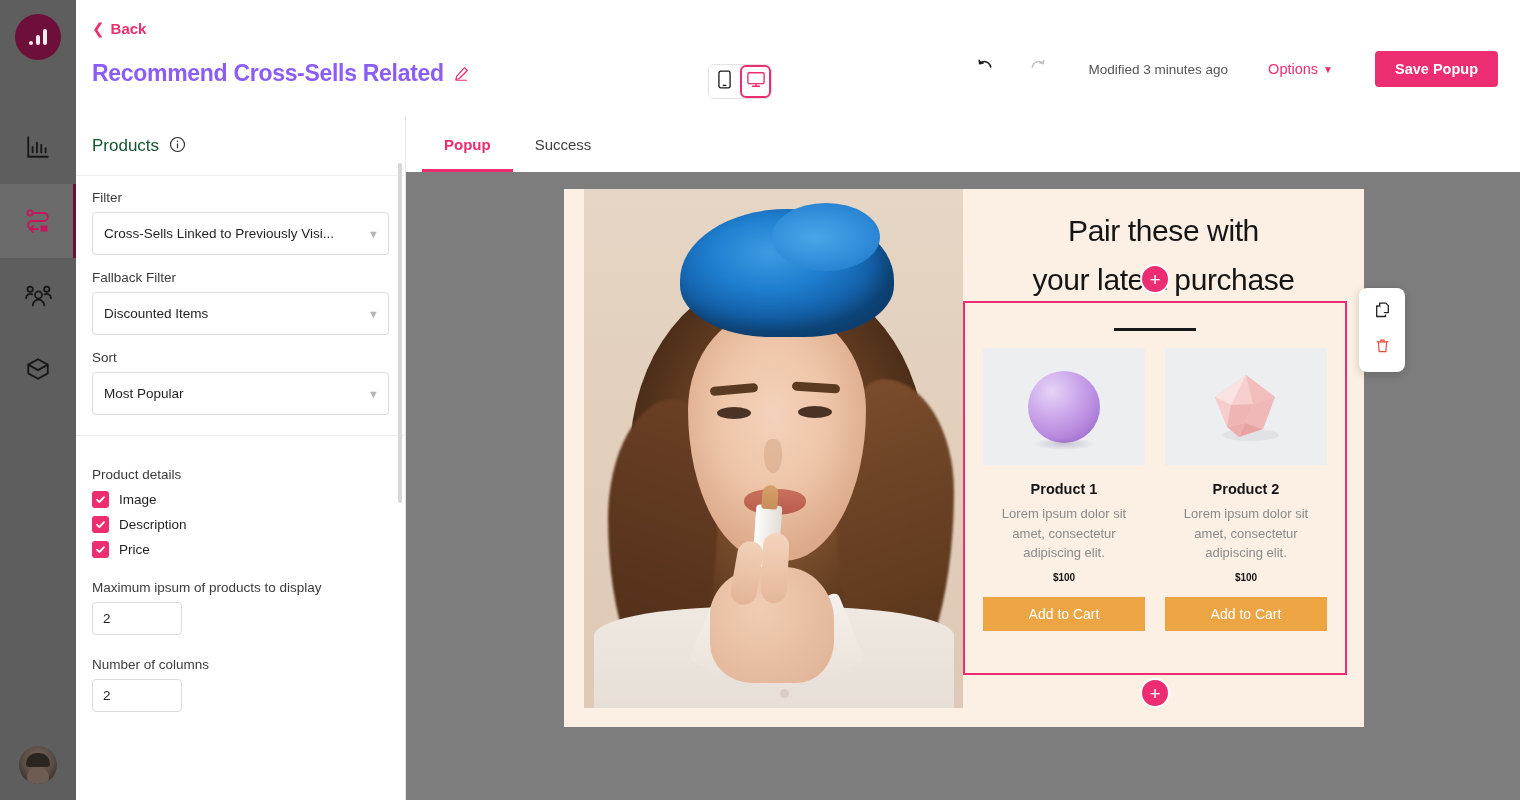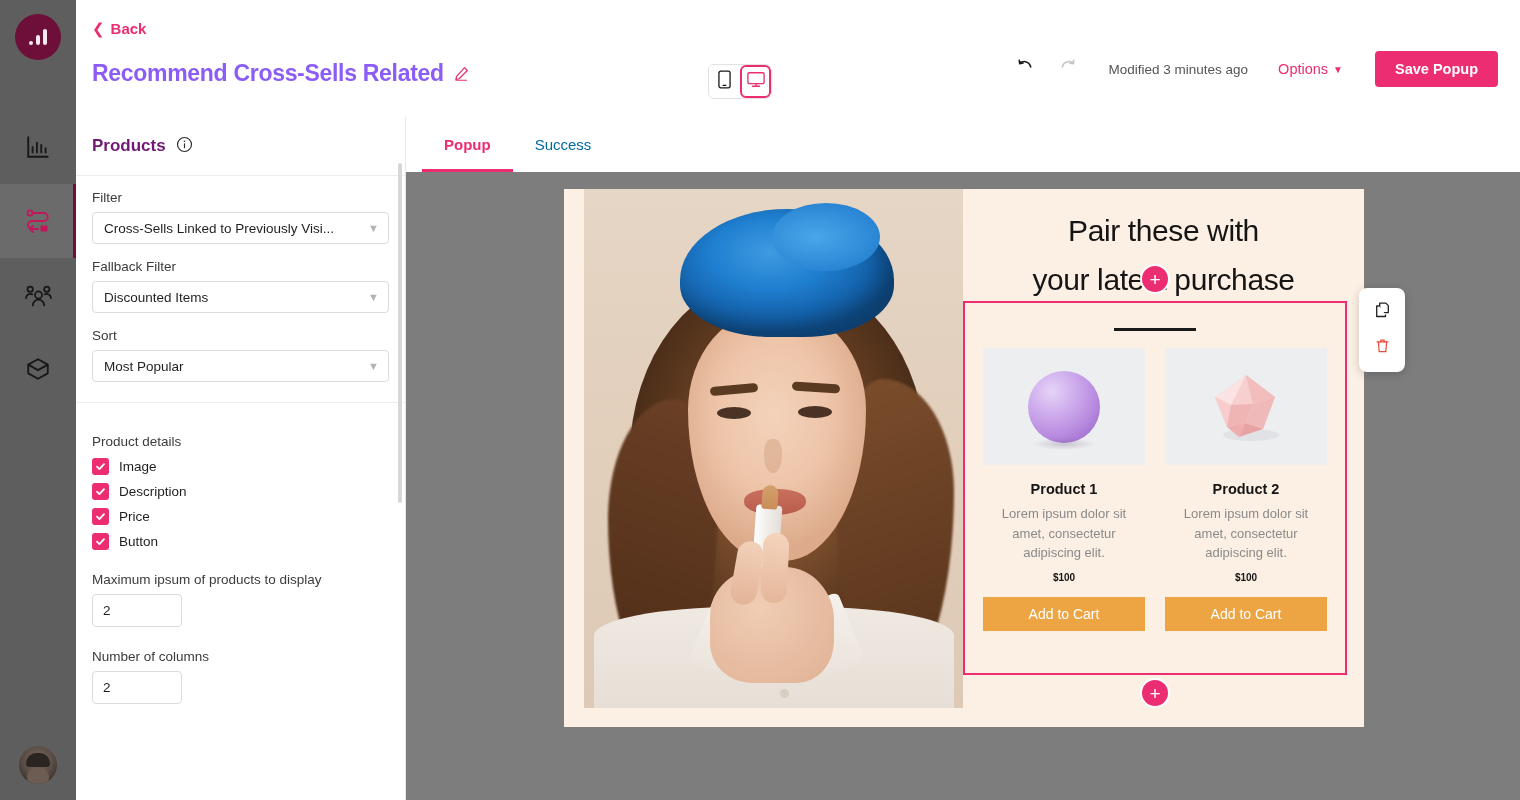--- a/index.html
+++ b/index.html
@@ -86,21 +86,21 @@
     background: #fff;
   }
   .device-btn {
     width: 31px; height: 33px; display: flex; align-items: center; justify-content: center;
     cursor: pointer; background: #fff;
   }
   .device-btn.active { border: 2px solid #ec2d72; border-radius: 6px; }
 
   .header-right {
     position: absolute; right: 22px; top: 50px;
-    display: flex; align-items: center; gap: 4px;
+    display: flex; align-items: center; gap: 14px;
   }
   .hist-btn { width: 38px; height: 38px; display:flex; align-items:center; justify-content:center; cursor:pointer; }
   .modified { font-size: 13.5px; color: #555; margin-left: 18px; margin-right: 26px; white-space: nowrap; }
   .options {
     font-size: 14.5px; color: #ec2d72; cursor: pointer; display: flex; align-items: center; gap: 5px;
     margin-right: 28px;
   }
   .options .caret { font-size: 10px; }
   .save-btn {
     background: #ec2d72; color: #fff; border: none; border-radius: 4px;
@@ -113,26 +113,26 @@
 
   
   .sidebar {
     width: 330px; flex: 0 0 330px; background: #fff; position: relative;
     border-right: 1px solid #e6e6e6; overflow: hidden;
   }
   .sb-head {
     height: 59px; display: flex; align-items: center; gap: 10px;
     padding: 0 16px; border-bottom: 1px solid #ededed;
   }
-  .sb-head-title { font-size: 17px; color: #701a75; font-weight: bold; }
+  .sb-head-title { font-size: 17px; color: #14532d; }
   .sb-section { padding: 14px 16px 0 16px; }
   .field-label { font-size: 13.5px; color: #3b3b3b; margin-bottom: 7px; margin-top: 15px; }
   .field-label:first-child { margin-top: 0; }
   .select {
-    height: 32px; border: 1px solid #dcdcdc; border-radius: 4px; background: #fff;
+    height: 43px; border: 1px solid #dcdcdc; border-radius: 4px; background: #fff;
     display: flex; align-items: center; justify-content: space-between;
     padding: 0 9px 0 11px; cursor: pointer;
   }
   .select-val { font-size: 13.5px; color: #1f1f1f; overflow: hidden; white-space: nowrap; text-overflow: ellipsis; }
   .select-caret { color: #b4b4b4; font-size: 11px; flex: 0 0 auto; margin-left: 6px; }
   .sb-divider { height: 1px; background: #ededed; margin-top: 20px; }
 
   .group-label { font-size: 13.5px; color: #3b3b3b; margin: 17px 0 9px 0; }
   .checkrow { display: flex; align-items: center; gap: 10px; margin-bottom: 8px; cursor: pointer; }
   .cbox {
@@ -151,21 +151,21 @@
   .sb-scroll-track {
     position: absolute; right: 3px; top: 46px; width: 4px; height: 340px;
     background: #d7d7d7; border-radius: 2px;
   }
 
   
   .canvas { flex: 1; position: relative; background: #fff; min-width: 0; }
   .tabs { height: 55px; display: flex; align-items: stretch; padding-left: 16px; background:#fff; }
   .tab {
     padding: 0 22px; display: flex; align-items: center; font-size: 15px;
-    color: #0369a1; cursor: pointer; position: relative;
+    color: #404040; cursor: pointer; position: relative;
   }
   .tab.active { color: #ec2d72; font-weight: 700; }
   .tab.active:after {
     content: ""; position: absolute; left: 0; right: 0; bottom: 0; height: 3px; background: #ec2d72;
   }
   .stage { position: absolute; left: 0; right: 0; top: 55px; bottom: 0; background: #7d7d7d; }
 
   
   .popup {
     position: absolute; left: 158px; top: 17px;
@@ -500,28 +500,20 @@
             <span>Description</span>
           </div>
           <div class="checkrow">
             <span class="cbox">
               <svg width="11" height="11" viewBox="0 0 12 12" fill="none" stroke="#fff" stroke-width="2" stroke-linecap="round" stroke-linejoin="round">
                   <path d="M2.2 6.2l2.6 2.6 5-5.4"></path>
                 </svg>
             </span>
             <span>Price</span>
           </div>
-          <div class="checkrow">
-            <span class="cbox">
-              <svg width="11" height="11" viewBox="0 0 12 12" fill="none" stroke="#fff" stroke-width="2" stroke-linecap="round" stroke-linejoin="round">
-                  <path d="M2.2 6.2l2.6 2.6 5-5.4"></path>
-                </svg>
-            </span>
-            <span>Button</span>
-          </div>
 
           <div class="numlabel">Maximum ipsum of products to display</div>
           <input class="numinput" value="2" style="">
 
           <div class="numlabel">Number of columns</div>
           <input class="numinput" value="2" style="">
         </div>
 
         <div class="sb-scroll-track"></div>
       </div>

